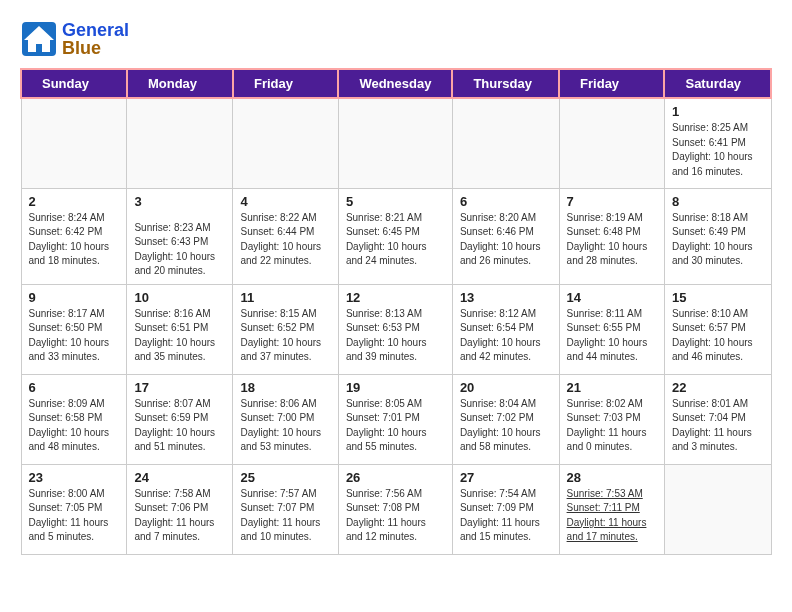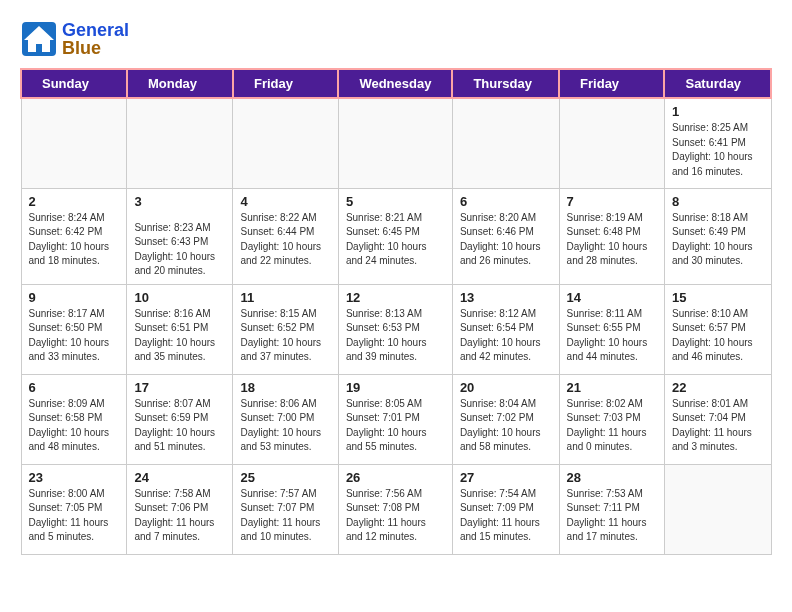--- a/index.html
+++ b/index.html
@@ -318,21 +318,21 @@
         </td>
         <td>
           <span class="day-number">27</span>
           <div class="day-info" style="white-space: pre-line;">Sunrise: 7:54 AM
 Sunset: 7:09 PM
 Daylight: 11 hours
 and 15 minutes.</div>
         </td>
         <td>
           <span class="day-number">28</span>
-          <div class="day-info" style="white-space: pre-line;">Sunrise: 7:53 AM
+          <div class="day-info" style="white-space: pre-line; text-decoration: underline;">Sunrise: 7:53 AM
 Sunset: 7:11 PM
 Daylight: 11 hours
 and 17 minutes.</div>
         </td>
         <td class="empty"></td>
       </tr>
     </tbody>
 </table>
 
 </body></html>

